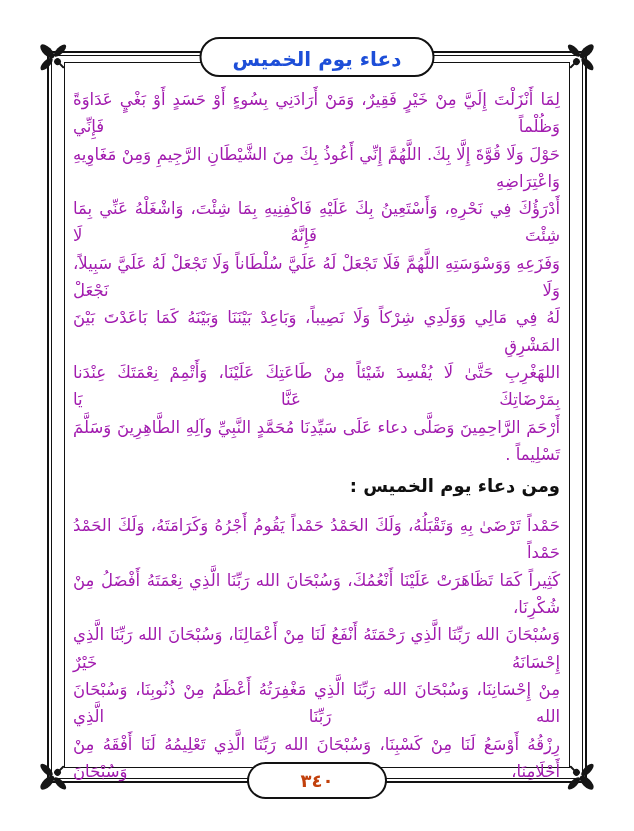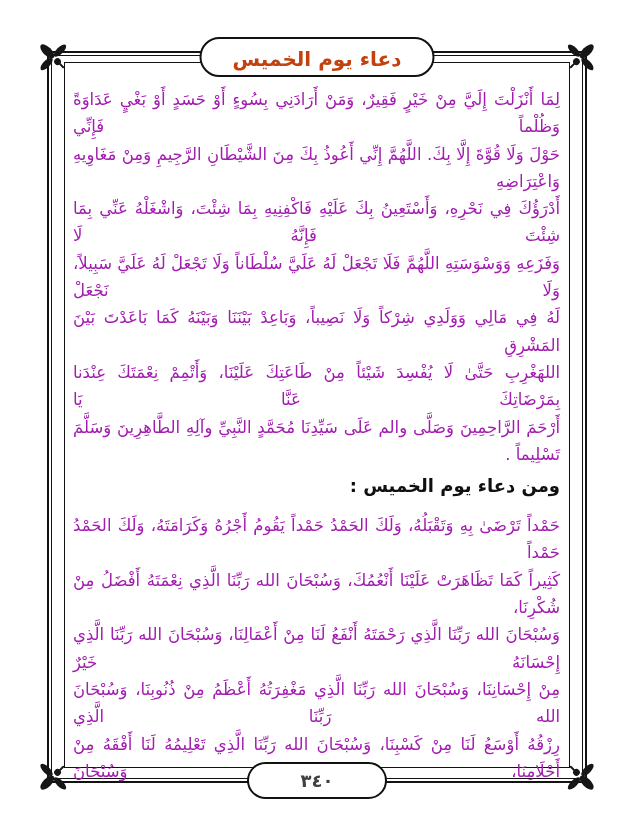--- a/index.html
+++ b/index.html
@@ -27,32 +27,32 @@
   .corner svg{width:100%;height:100%;display:block;}
   
   .cartouche{
     position:absolute;left:50%;top:37px;transform:translateX(-50%);
     width:235px;height:40px;background:#ffffff;
     border:2px solid #121212;border-radius:21px;
     display:flex;align-items:center;justify-content:center;z-index:4;
     box-sizing:border-box;
   }
   .cartouche .title{
-    font-weight:bold;font-size:20px;color:#c2410c;direction:rtl;
+    font-weight:bold;font-size:20px;color:#1d4ed8;direction:rtl;
     line-height:1;padding-top:3px;
   }
   
   .pagenum{
     position:absolute;left:50%;top:762px;transform:translateX(-50%);
     width:140px;height:37px;background:#ffffff;
     border:2px solid #121212;border-radius:19px;
     display:flex;align-items:center;justify-content:center;z-index:4;
     box-sizing:border-box;
   }
-  .pagenum .num{font-weight:bold;font-size:18px;color:#404040;letter-spacing:2px;}
+  .pagenum .num{font-weight:bold;font-size:18px;color:#c2410c;letter-spacing:2px;}
   
   .textblock{
     position:absolute;right:74px;left:73px;top:86px;
     direction:rtl;z-index:2;
   }
   .line{
     font-size:16.5px;line-height:27.3px;color:#a21caf;
     text-align:justify;text-align-last:justify;
     text-justify:inter-word;white-space:normal;
   }
@@ -125,21 +125,21 @@
   <div class="textblock">
 
     <div>
 
     <div class="line">لِمَا أَنْزَلْتَ إِلَيَّ مِنْ خَيْرٍ فَقِيرٌ، وَمَنْ أَرَادَنِي بِسُوءٍ أَوْ حَسَدٍ أَوْ بَغْيٍ عَدَاوَةً وَظُلْماً فَإِنِّي</div>
         <div class="line">حَوْلَ وَلَا قُوَّةَ إِلَّا بِكَ. اللَّهُمَّ إِنِّي أَعُوذُ بِكَ مِنَ الشَّيْطَانِ الرَّجِيمِ وَمِنْ مَغَاوِيهِ وَاعْتِرَاضِهِ</div>
         <div class="line">أَدْرَؤُكَ فِي نَحْرِهِ، وَأَسْتَعِينُ بِكَ عَلَيْهِ فَاكْفِنِيهِ بِمَا شِئْتَ، وَاشْغَلْهُ عَنِّي بِمَا شِئْتَ فَإِنَّهُ لَا</div>
         <div class="line">وَفَزَعِهِ وَوَسْوَسَتِهِ اللَّهُمَّ فَلَا تَجْعَلْ لَهُ عَلَيَّ سُلْطَاناً وَلَا تَجْعَلْ لَهُ عَلَيَّ سَبِيلاً، وَلَا نَجْعَلْ</div>
         <div class="line">لَهُ فِي مَالِي وَوَلَدِي شِرْكاً وَلَا نَصِيباً، وَبَاعِدْ بَيْنَنَا وَبَيْنَهُ كَمَا بَاعَدْتَ بَيْنَ المَشْرِقِ</div>
         <div class="line">اللهَغْرِبِ حَتَّىٰ لَا يُفْسِدَ شَيْئاً مِنْ طَاعَتِكَ عَلَيْنَا، وَأَتْمِمْ نِعْمَتَكَ عِنْدَنا بِمَرْضَاتِكَ عَنَّا يَا</div>
-        <div class="line line-end">أَرْحَمَ الرَّاحِمِينَ وَصَلَّى والم عَلَى سَيِّدِنَا مُحَمَّدٍ النَّبِيِّ وآلِهِ الطَّاهِرِينَ وَسَلَّمَ تَسْلِيماً .</div>
+        <div class="line line-end">أَرْحَمَ الرَّاحِمِينَ وَصَلَّى دعاء عَلَى سَيِّدِنَا مُحَمَّدٍ النَّبِيِّ وآلِهِ الطَّاهِرِينَ وَسَلَّمَ تَسْلِيماً .</div>
       </div>
 
     <div class="sec-heading">ومن دعاء يوم الخميس :</div>
 
     <div>
 
         <div class="line">حَمْداً تَرْضَىٰ بِهِ وَتَقْبَلُهُ، وَلَكَ الحَمْدُ حَمْداً يَقُومُ أَجْرُهُ وَكَرَامَتَهُ، وَلَكَ الحَمْدُ حَمْداً</div>
         <div class="line">كَثِيراً كَمَا تَظَاهَرَتْ عَلَيْنَا أَنْعُمُكَ، وَسُبْحَانَ الله رَبِّنَا الَّذِي نِعْمَتَهُ أَفْضَلُ مِنْ شُكْرِنَا،</div>
         <div class="line">وَسُبْحَانَ الله رَبِّنَا الَّذِي رَحْمَتَهُ أَنْفَعُ لَنَا مِنْ أَعْمَالِنَا، وَسُبْحَانَ الله رَبِّنَا الَّذِي إِحْسَانَهُ خَيْرٌ</div>
         <div class="line">مِنْ إِحْسَانِنَا، وَسُبْحَانَ الله رَبِّنَا الَّذِي مَغْفِرَتُهُ أَعْظَمُ مِنْ ذُنُوبِنَا، وَسُبْحَانَ الله رَبِّنَا الَّذِي</div>

